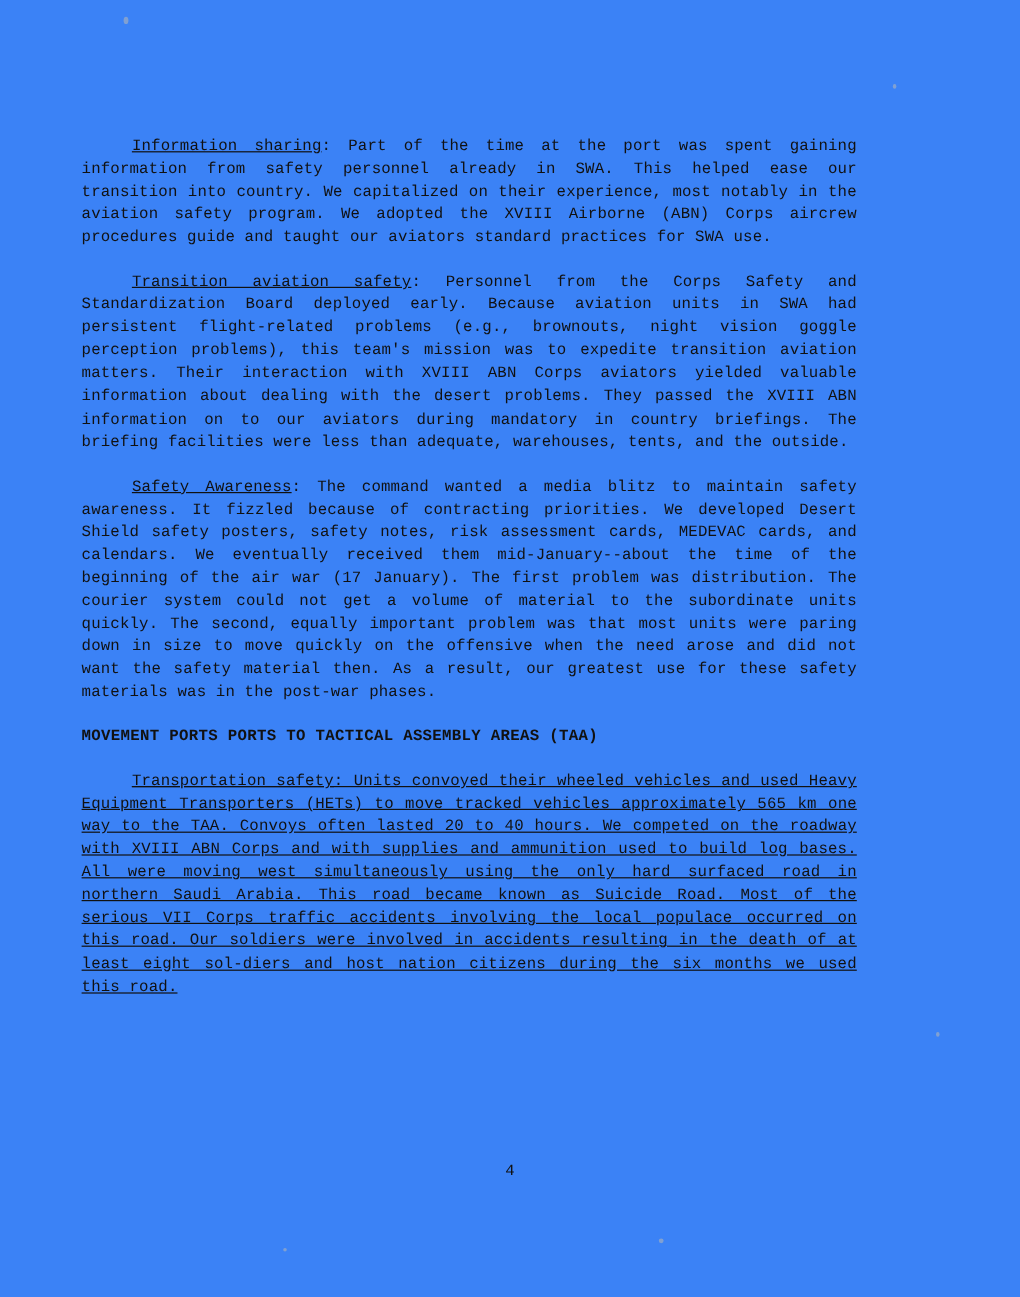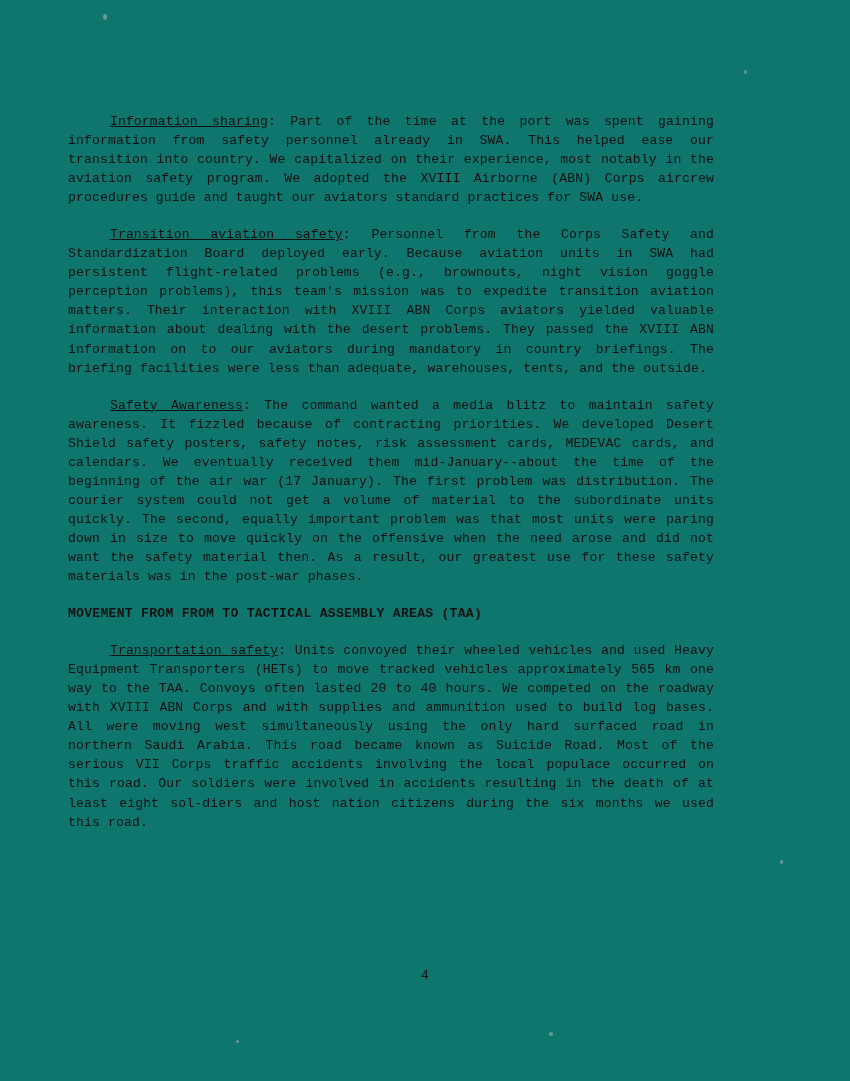--- a/index.html
+++ b/index.html
@@ -4,40 +4,40 @@
 <style>
   html, body {
     margin: 0;
     padding: 0;
     background: #ffffff;
   }
   .page {
     position: relative;
     width: 850px;
     height: 1081px;
-    background: #0f766e;
+    background: #3b82f6;
     overflow: hidden;
     font-family: "Liberation Mono", "DejaVu Sans Mono", monospace;
     color: #111111;
   }
   .content {
     position: absolute;
     left: 68px;
     top: 112px;
     width: 646px;
   }
   .para {
     font-size: 13.1px;
     line-height: 19.05px;
     letter-spacing: 0.01em;
     margin: 0 0 18px 0;
     text-align: justify;
     white-space: normal;
   }
-  .para.last { margin-bottom: 0; }
+  .para.last { margin-bottom: 0; text-decoration: underline; }
   .indent { display: inline-block; width: 3.2em; }
   .runin {
     text-decoration: underline;
   }
   .heading {
     font-size: 13.1px;
     line-height: 19.05px;
     font-weight: bold;
     letter-spacing: 0.02em;
     margin: 0 0 18px 0;
@@ -71,21 +71,21 @@
   <div class="speck" style="left:236px; top:1040px; width:3px; height:3px;"></div>
 
   <div class="content">
 
     <p class="para"><span class="indent"></span><span class="runin">Information sharing</span><span>:  Part of the time at the port was spent gaining information from safety personnel already in SWA.  This helped ease our transition into country.  We capitalized on their experience,  most notably in the aviation safety program.  We adopted the XVIII Airborne (ABN) Corps aircrew procedures guide and taught our aviators standard practices for SWA use.</span></p>
 
     <p class="para"><span class="indent"></span><span class="runin">Transition aviation safety</span><span>:  Personnel from the Corps Safety and Standardization Board deployed early.  Because aviation units in SWA had persistent flight-related problems (e.g., brownouts, night vision goggle perception problems), this team's mission was to expedite transition aviation matters.  Their interaction with XVIII ABN Corps aviators yielded valuable information about dealing with the desert problems.  They passed the XVIII ABN information on to our aviators during mandatory in country briefings.  The briefing facilities were less than adequate, warehouses, tents, and the outside.</span></p>
 
     <p class="para"><span class="indent"></span><span class="runin">Safety Awareness</span><span>:   The  command  wanted  a  media  blitz  to maintain  safety  awareness.   It  fizzled  because  of  contracting priorities.   We developed Desert Shield safety posters, safety notes, risk assessment cards, MEDEVAC cards, and calendars.   We eventually  received  them  mid-January--about  the  time  of  the beginning  of  the  air  war  (17 January).   The  first  problem  was distribution.   The  courier  system  could  not  get  a  volume  of material  to  the  subordinate  units  quickly.   The  second,  equally important problem was that most units were paring down in size to move quickly on the offensive when the need arose and did not want the safety material then.  As a result, our greatest use for these safety materials was in the post-war phases.</span></p>
 
-    <p class="heading">MOVEMENT FROM FROM TO TACTICAL ASSEMBLY AREAS (TAA)</p>
+    <p class="heading">MOVEMENT PORTS PORTS TO TACTICAL ASSEMBLY AREAS (TAA)</p>
 
 
     <p class="para last"><span class="indent"></span><span class="runin">Transportation safety</span><span>:  Units convoyed their wheeled vehicles and  used  Heavy  Equipment  Transporters  (HETs)  to  move  tracked vehicles approximately 565 km one way to the TAA.  Convoys often lasted 20 to 40 hours.  We competed on the roadway with XVIII ABN Corps and with supplies and ammunition used to build log bases. All were moving west simultaneously using the only hard surfaced road in northern Saudi Arabia.  This road became known as Suicide Road.  Most of the serious VII Corps traffic accidents involving the  local  populace  occurred  on  this  road.   Our  soldiers  were involved in accidents resulting in the death of at least eight sol-diers and host nation citizens during the six months we used this road.</span></p>
 
   </div>
 
   <div class="pagenum">4</div>
 
 </div>
 

